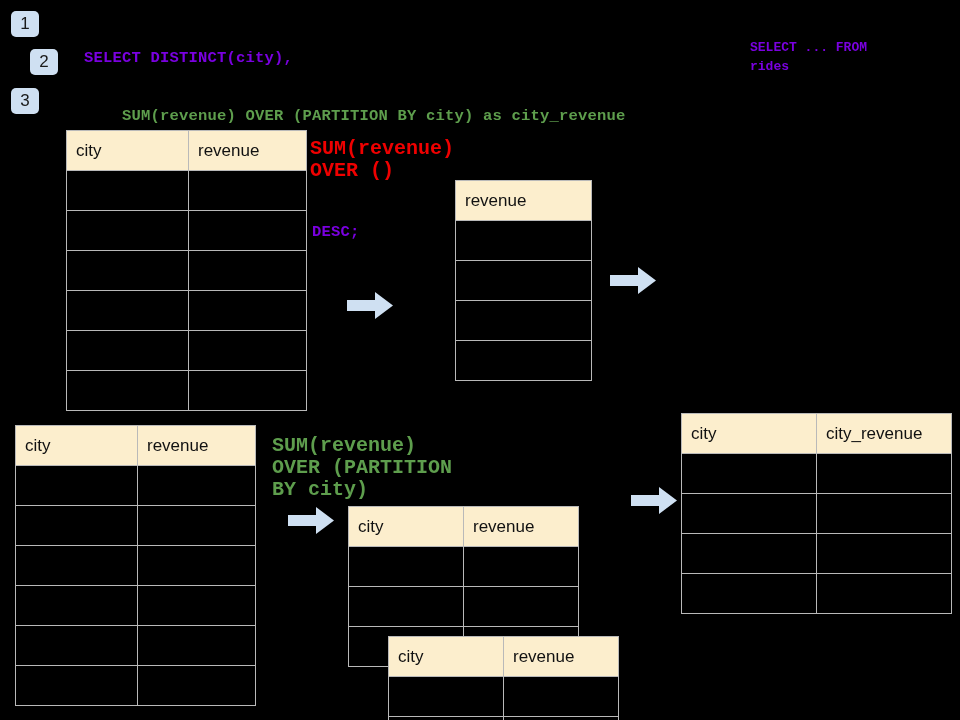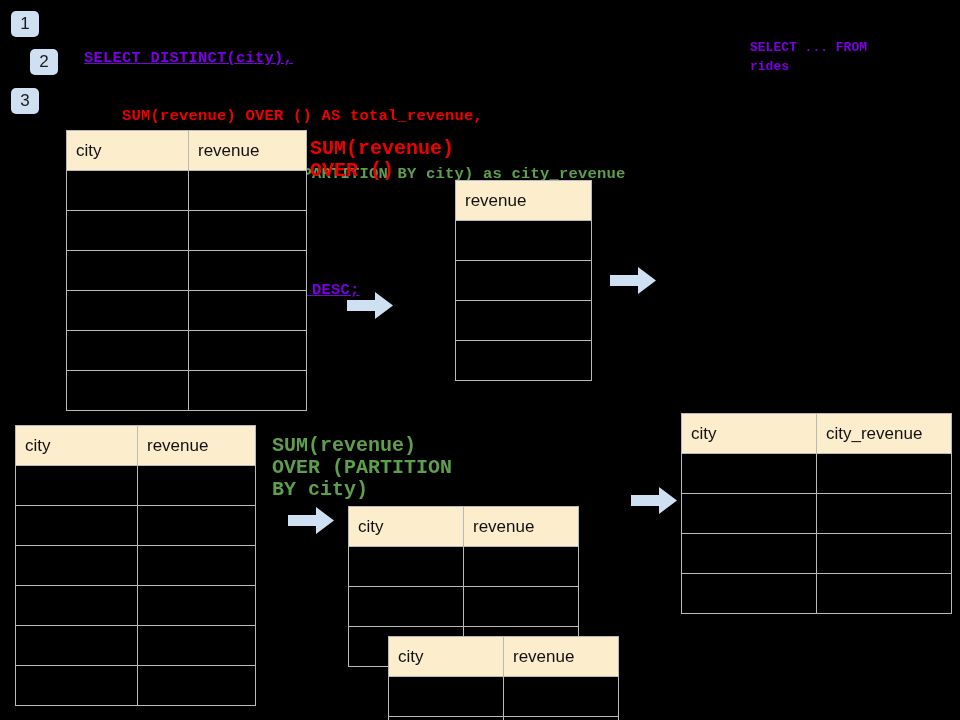--- a/index.html
+++ b/index.html
@@ -34,21 +34,21 @@
   .sql {
     position: absolute;
     font-family: "Liberation Mono", monospace;
     font-size: 15.5px;
     font-weight: bold;
     white-space: pre;
     letter-spacing: 0.2px;
   }
   .sql-line { display: block; height: 22px; line-height: 22px; }
 
-  .c-purple { color: #7a00e0; text-decoration: underline; }
+  .c-purple { color: #7a00e0; }
   .c-red    { color: #ef0000; }
   .c-green  { color: #5e9e4d; }
 
   .sidecode {
     position: absolute;
     font-family: "Liberation Mono", monospace;
     font-size: 13px;
     font-weight: bold;
     color: #7a00e0;
     white-space: pre;
@@ -98,21 +98,20 @@
 <body>
 
 <div id="canvas">
 
   <div class="badge" style="left:11px;  top:11px;">1</div>
   <div class="badge" style="left:30px;  top:49px;">2</div>
   <div class="badge" style="left:11px;  top:88px;">3</div>
 
   <div class="sql" style="left:84px; top:11px;">
     <span class="sql-line c-purple">SELECT DISTINCT(city),</span>
-    <span class="sql-line c-red">    SUM(revenue) OVER () AS total_revenue,</span>
     <span class="sql-line c-green">    SUM(revenue) OVER (PARTITION BY city) as city_revenue</span>
     <span class="sql-line c-purple">  FROM rides</span>
     <span class="sql-line c-purple">  ORDER by city_revenue DESC;</span>
   </div>
 
   <div class="sidecode" style="left:750px; top:38px;">SELECT ... FROM
 rides</div>
 
   <div class="annot c-red" style="left:310px; top:138px;">SUM(revenue)
 OVER ()</div>

